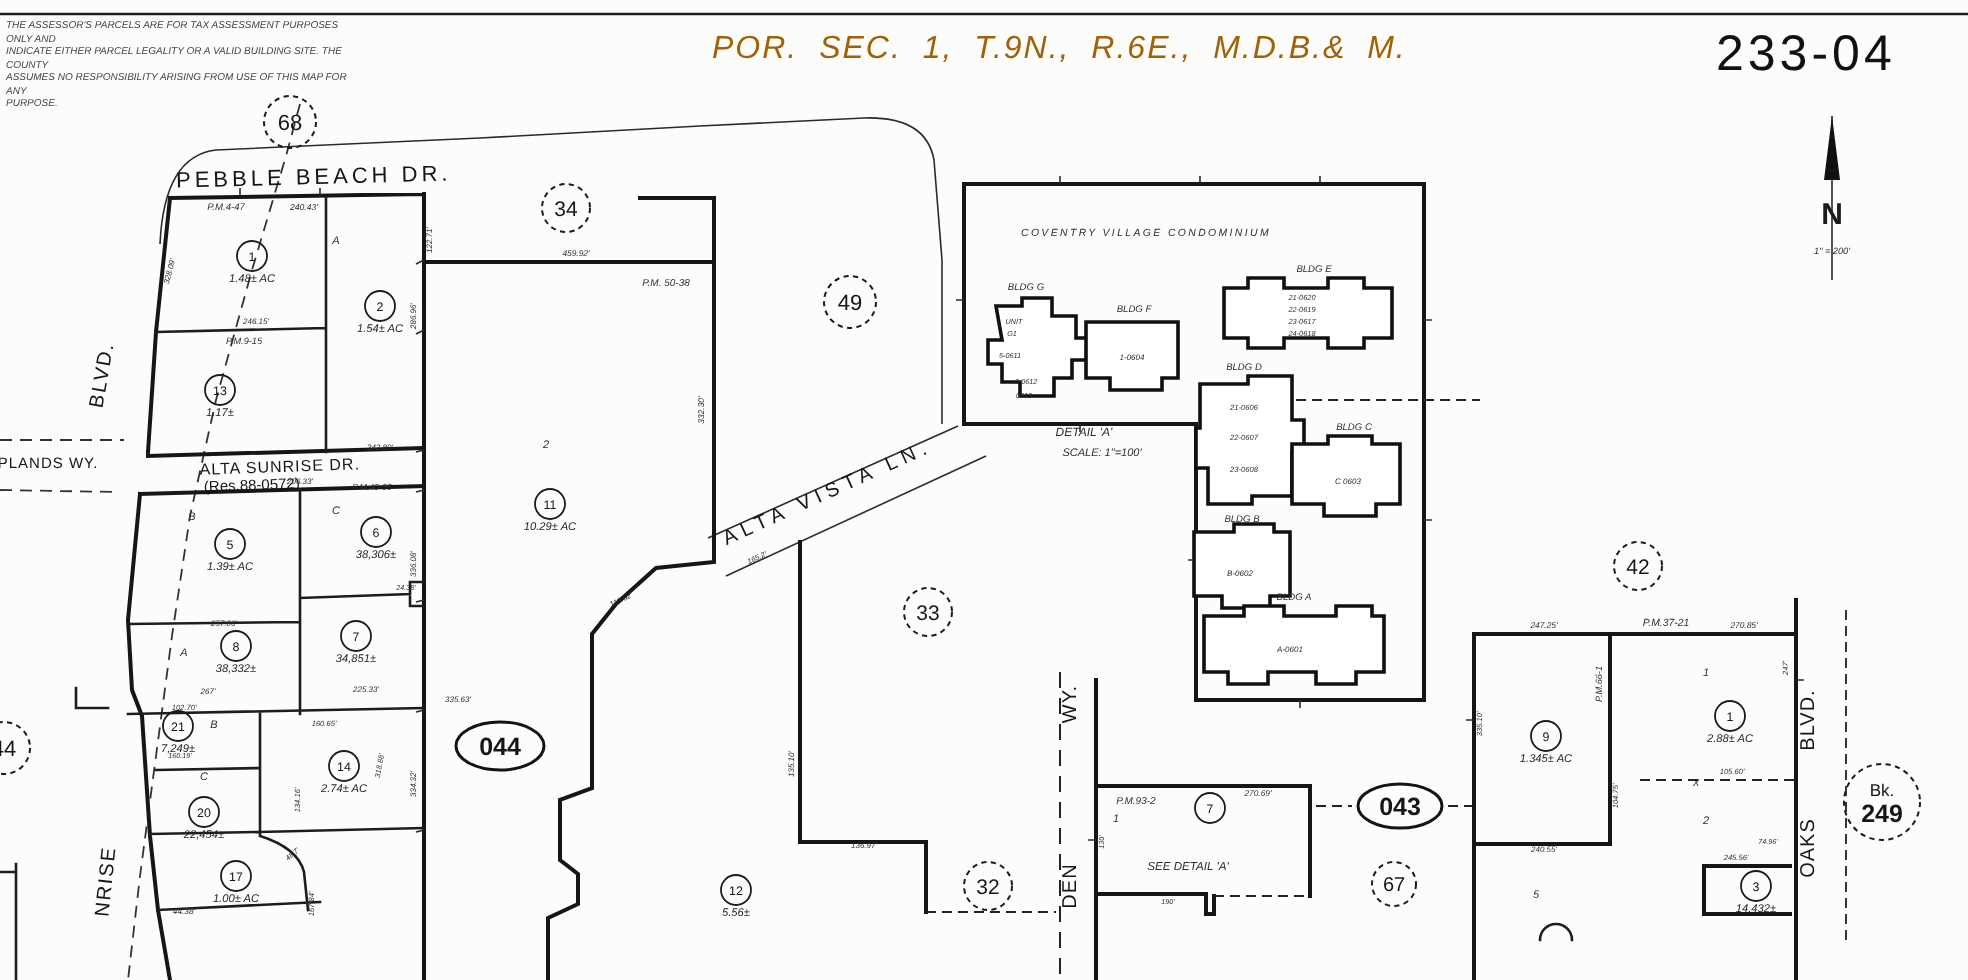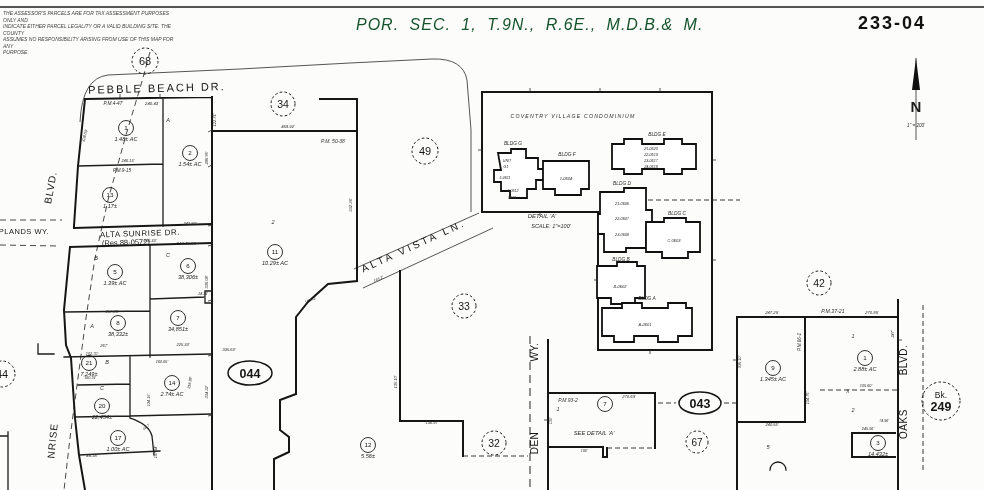--- a/index.html
+++ b/index.html
@@ -1,20 +1,20 @@
 <!DOCTYPE html>
 <html><head>
 <meta charset="utf-8">
 <style>
   html,body{margin:0;padding:0;background:#e8e8e8;}
   .stage{position:relative;width:984px;height:490px;background:#fcfcfa;overflow:hidden;
          font-family:"Liberation Sans",sans-serif;}
   .hdr-title{position:absolute;left:356px;top:16px;font-size:16px;font-style:italic;
-             letter-spacing:1px;word-spacing:5px;color:#14532d;white-space:nowrap;}
-  .hdr-page{position:absolute;left:858px;top:13px;font-size:18px;font-weight:bold;
+             letter-spacing:1px;word-spacing:5px;color:#a16207;white-space:nowrap;}
+  .hdr-page{position:absolute;left:858px;top:13px;font-size:25px;font-weight:normal;
             letter-spacing:2px;color:#111;}
   .disclaimer{position:absolute;left:3px;top:10px;width:180px;font-size:5px;line-height:6.5px;
               font-style:italic;color:#444;}
   svg{position:absolute;left:0;top:0;}
   svg text{font-family:"Liberation Sans",sans-serif;fill:#1c1c1c;}
   .b2{stroke:#161616;stroke-width:2;fill:none;stroke-linecap:square;}
   .b1{stroke:#1d1d1d;stroke-width:1.3;fill:none;stroke-linecap:square;}
   .b1t{stroke:#2a2a2a;stroke-width:.8;fill:none;}
   .bld{stroke:#101010;stroke-width:1.8;fill:#ffffff;}
   .dash{stroke:#222;stroke-width:.9;fill:none;stroke-dasharray:5 3;}

